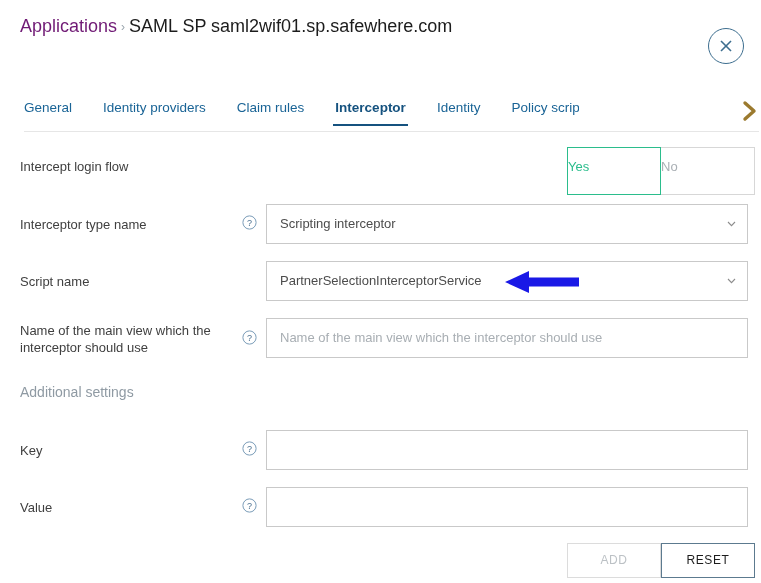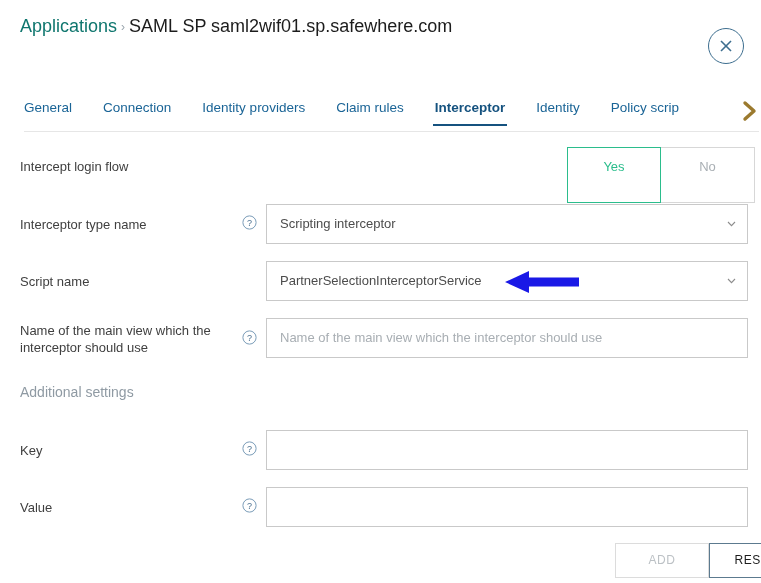--- a/index.html
+++ b/index.html
@@ -25,21 +25,21 @@
   }
   .breadcrumb {
     position: absolute;
     left: 20px;
     top: 14px;
     font-size: 18px;
     line-height: 24px;
     white-space: nowrap;
   }
   .breadcrumb-link {
-    color: #0f766e;
+    color: #701a75;
     cursor: pointer;
   }
   .breadcrumb-sep {
     color: #9aa5ad;
     font-size: 12px;
     padding: 0 4px;
     position: relative;
     top: -1px;
   }
   .breadcrumb-current {
@@ -184,23 +184,22 @@
 
   
   .toggle {
     position: absolute;
     left: 567px;
     top: 147px;
     display: flex;
   }
   .toggle-opt {
     width: 94px;
-    height: 56px;
+    height: 48px;
     line-height: 38px;
-    text-align: center;
     box-sizing: border-box;
     font-size: 13px;
     cursor: pointer;
     background: #ffffff;
   }
   .toggle-opt.on {
     border: 1.5px solid #2bbd8c;
     color: #2bbd8c;
   }
   .toggle-opt.off {
@@ -224,21 +223,20 @@
     box-sizing: border-box;
     font-size: 12px;
     letter-spacing: 0.6px;
     background: #ffffff;
     cursor: pointer;
   }
   .btn.disabled {
     border: 1px solid #dcdcdc;
     color: #bcc1c5;
     cursor: default;
-    margin-left: 48px;
   }
   .btn.primary {
     border: 1px solid #5c7a8f;
     color: #1c1c1c;
   }
 
   
   .annotation-arrow {
     position: absolute;
     left: 503px;
@@ -263,21 +261,20 @@
         <line x1="12" y1="12" x2="22" y2="22" stroke="#3d6e8f" stroke-width="1.6"></line>
         <line x1="22" y1="12" x2="12" y2="22" stroke="#3d6e8f" stroke-width="1.6"></line>
       </svg>
     </span>
   </div>
 </div>
 
 <div class="tabs-wrap">
   <div class="tabs">
     <div class="tab">General</div>
-    <div class="tab">Connection</div>
     <div class="tab">Identity providers</div>
     <div class="tab">Claim rules</div>
     <div class="tab active">Interceptor</div>
     <div class="tab">Identity</div>
     <div class="tab clipped">Policy script</div>
   </div>
   <div class="tabs-next">
     <span>
       <svg width="26" height="30" viewBox="0 0 26 30">
         <polyline points="8,7 17,15 8,23" fill="none" stroke="#9b7a2e" stroke-width="3.4" stroke-linecap="round" stroke-linejoin="round"></polyline>

